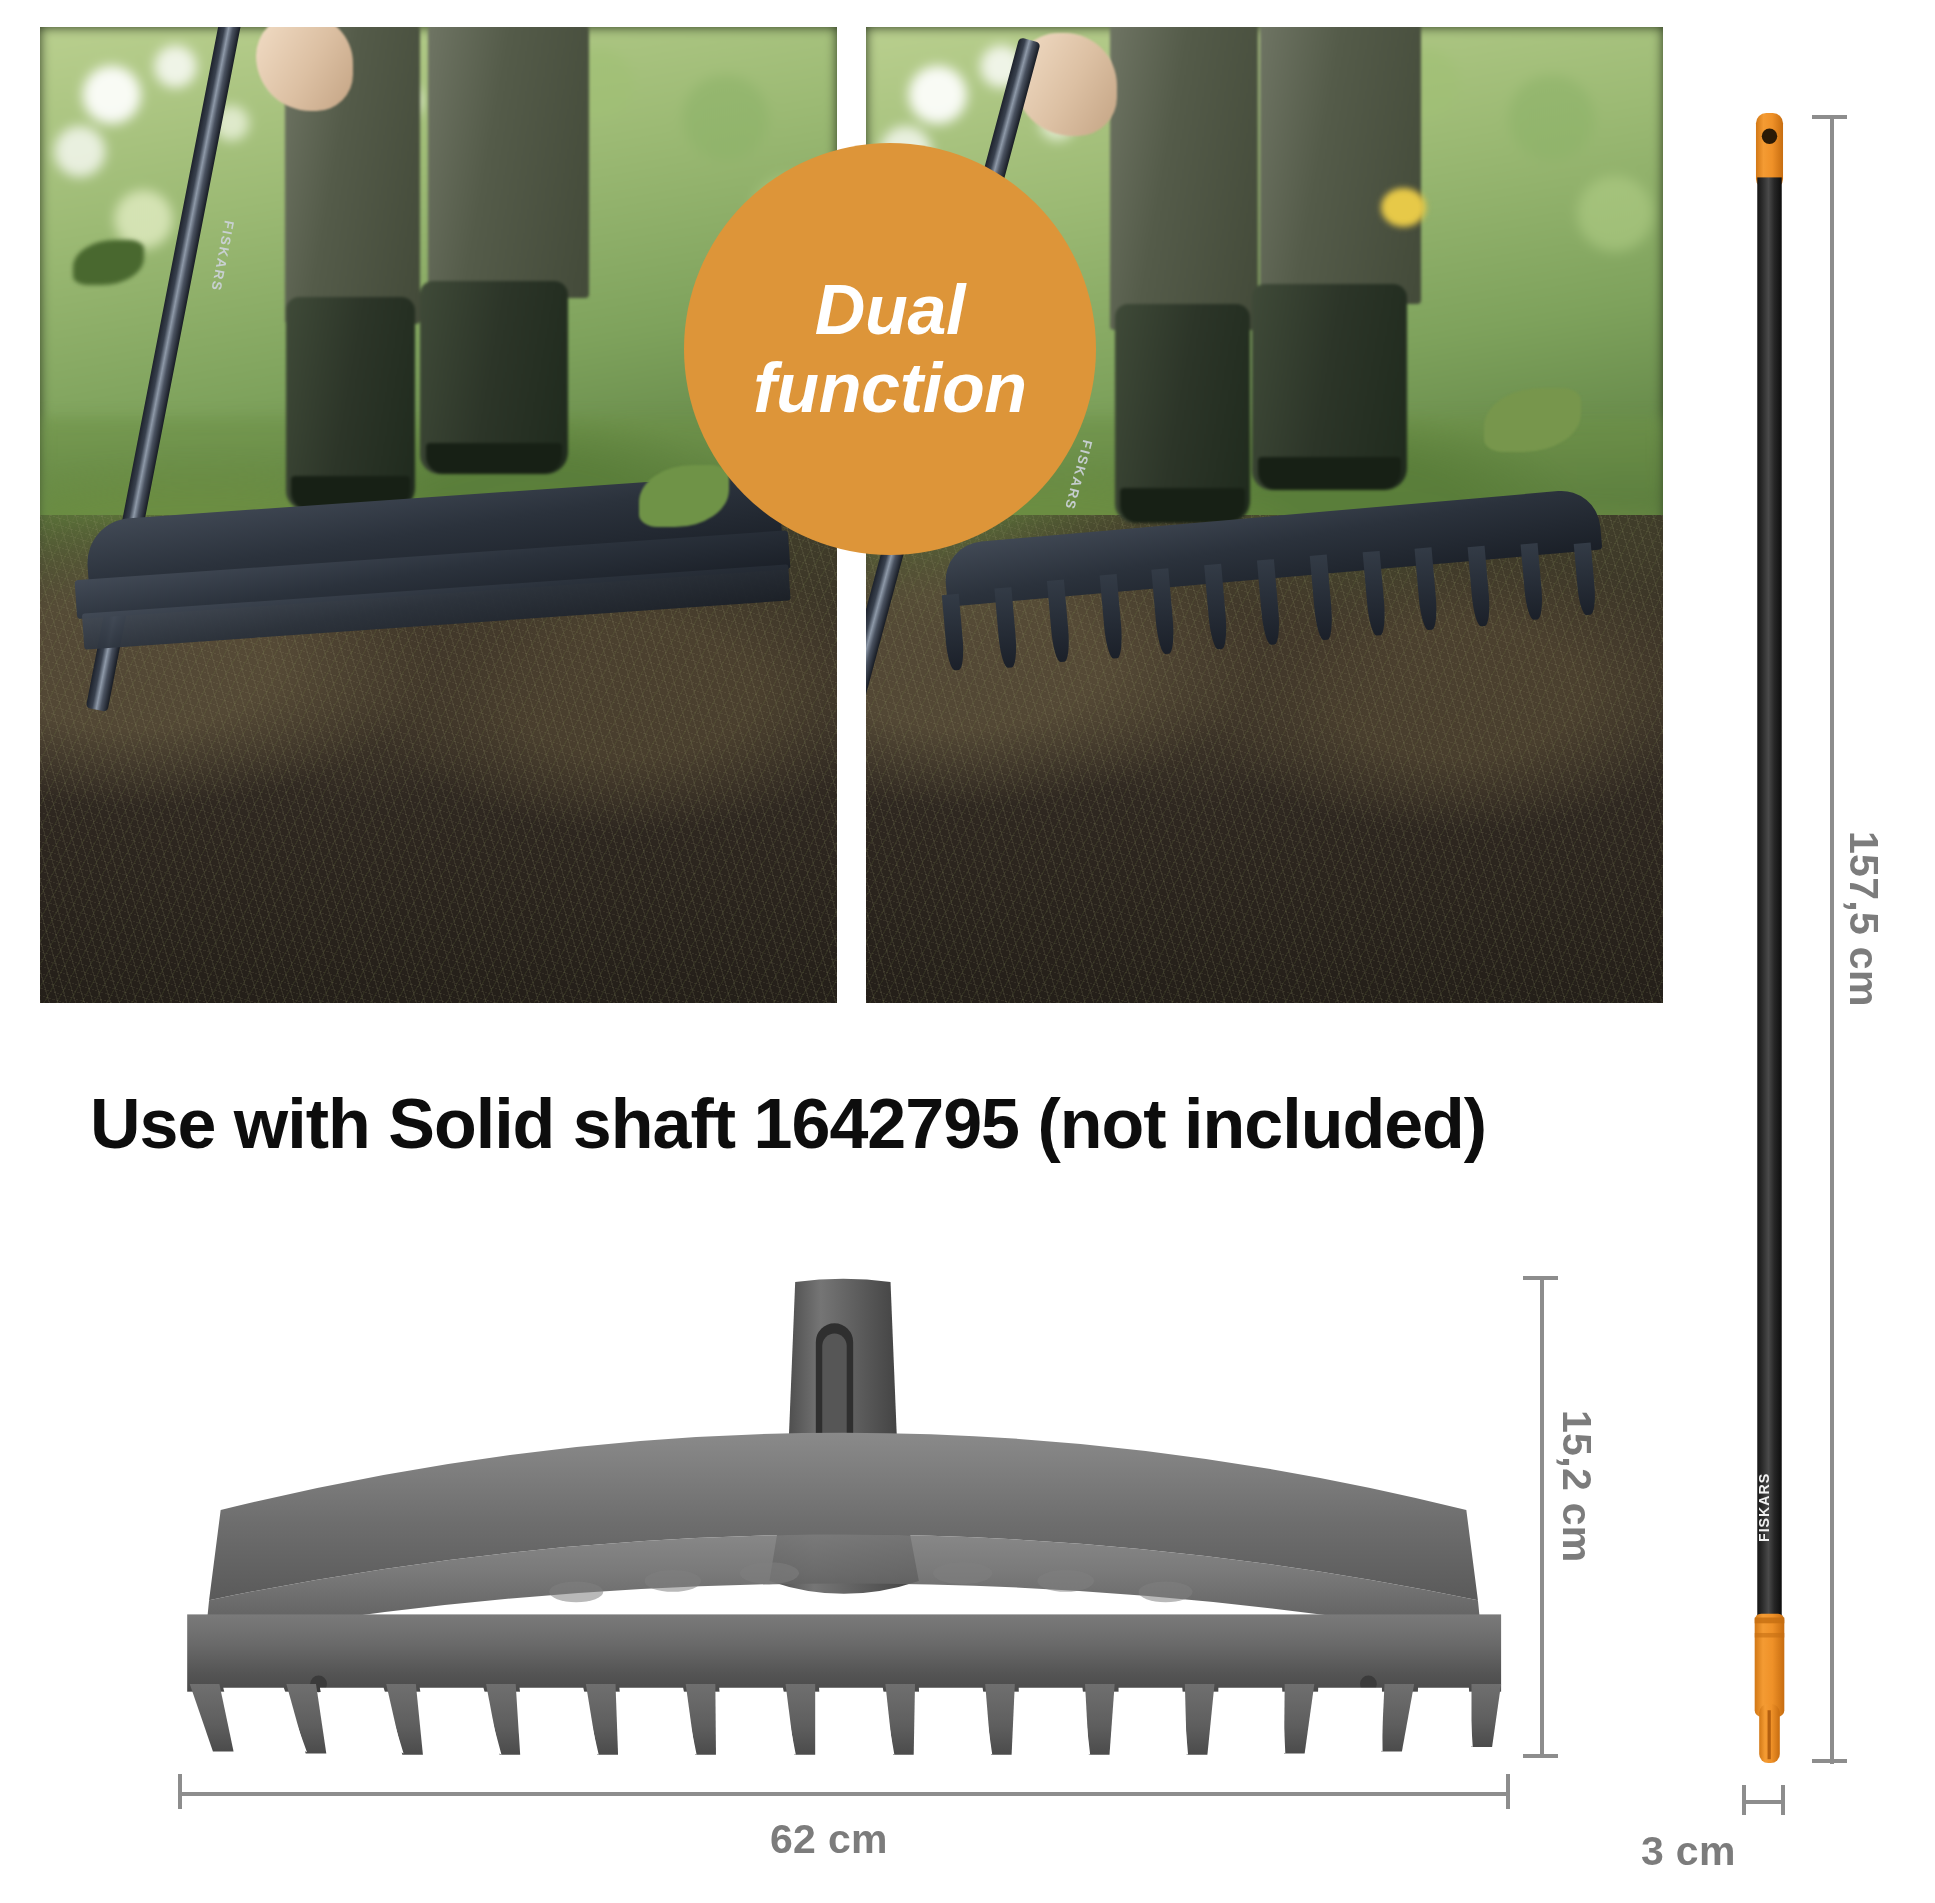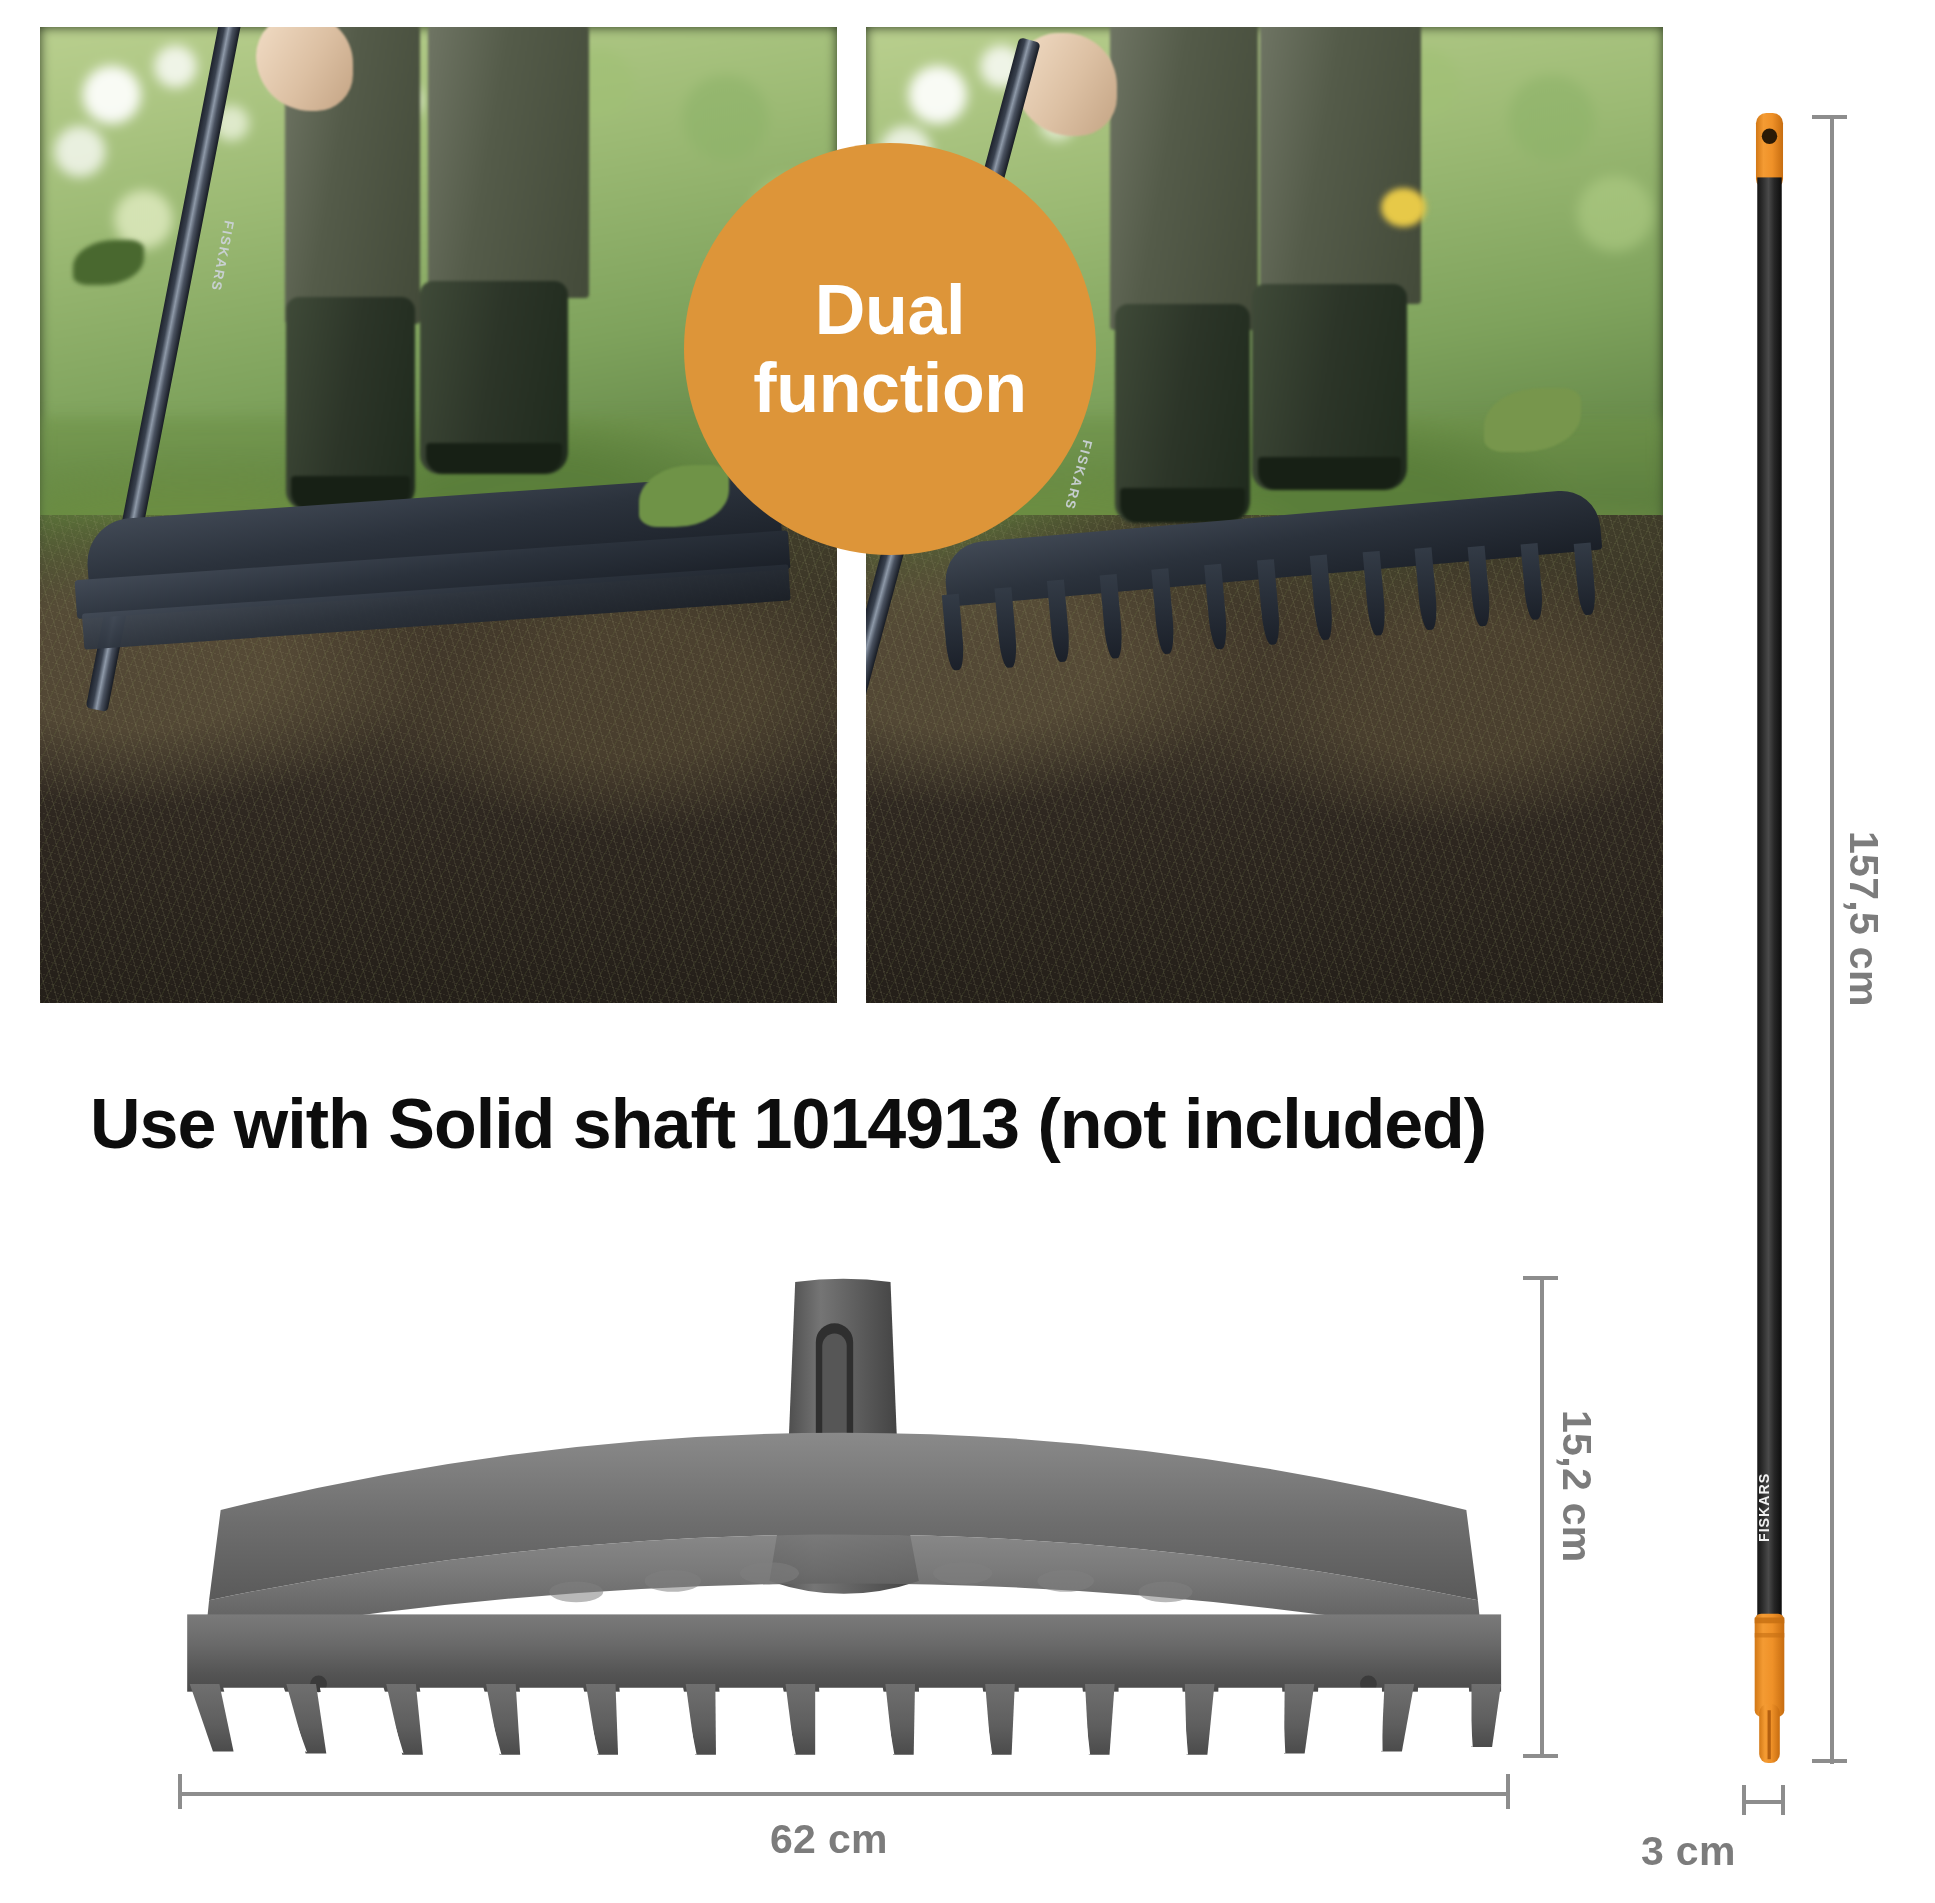--- a/index.html
+++ b/index.html
@@ -77,21 +77,21 @@
     writing-mode:vertical-rl;font-size:13.5px;opacity:.92;
   }
   
   .ph-head{position:absolute;}
   .ph-head-bar{position:absolute;background:linear-gradient(175deg,#424a56 0%,#2b323c 46%,#1a1f27 100%);}
   .ph-tine{position:absolute;background:linear-gradient(180deg,#333b46 0%,#1b2029 100%);}
 
   
   #dual-badge{
     position:absolute;left:644px;top:116px;width:412px;height:412px;border-radius:50%;
-    display:flex;align-items:center;justify-content:center;text-align:center;
+    display:flex;align-items:center;justify-content:center;text-align:center;font-style:italic;
   }
   #dual-badge .badge-text{
     color:#ffffff;font-weight:bold;font-size:70px;line-height:1.12;letter-spacing:-0.3px;
     white-space:pre-line;
   }
 
   
   #headline{
     position:absolute;left:90px;top:1084px;width:1739px;
     font-size:70px;font-weight:bold;color:#0d0d0d;letter-spacing:-1px;white-space:nowrap;
@@ -205,21 +205,21 @@
       <div class="leafy" style="left:515px;top:161px;width:45px;height:39px;background:#e7c948;filter:blur(3.2px);border-radius:50%;"></div>
     </div>
   </div>
 
   <div id="dual-badge" style="background: rgb(221, 149, 57);">
     <span class="badge-text" style="color: rgb(255, 255, 255);">Dual
 function</span>
   </div>
 </div>
 
-<div id="headline" style="color: rgb(13, 13, 13);">Use with Solid shaft 1014913 (not included)</div>
+<div id="headline" style="color: rgb(13, 13, 13);">Use with Solid shaft 1642795 (not included)</div>
 
 <div id="rake-head-figure">
   <svg viewBox="0 0 2110 740" width="1359" height="477">
     <defs>
       <linearGradient id="gBody" x1="0" y1="0" x2="0" y2="1">
         <stop offset="0%" stop-color="#7a7a7a"></stop>
         <stop offset="38%" stop-color="#6a6a6a"></stop>
         <stop offset="75%" stop-color="#555555"></stop>
         <stop offset="100%" stop-color="#4a4a4a"></stop>
       </linearGradient>

